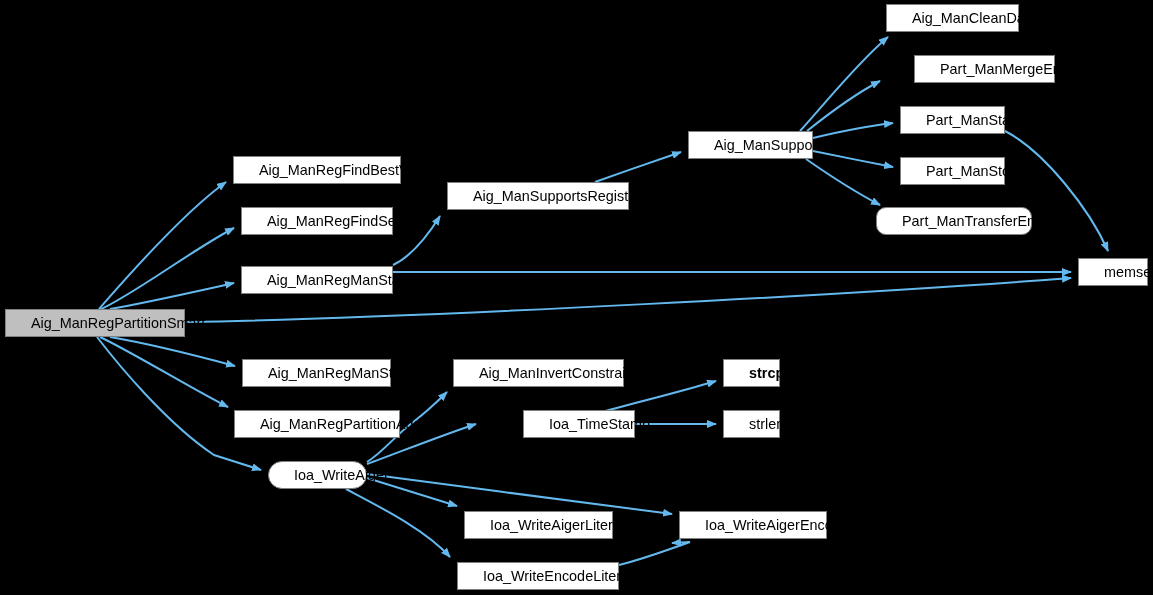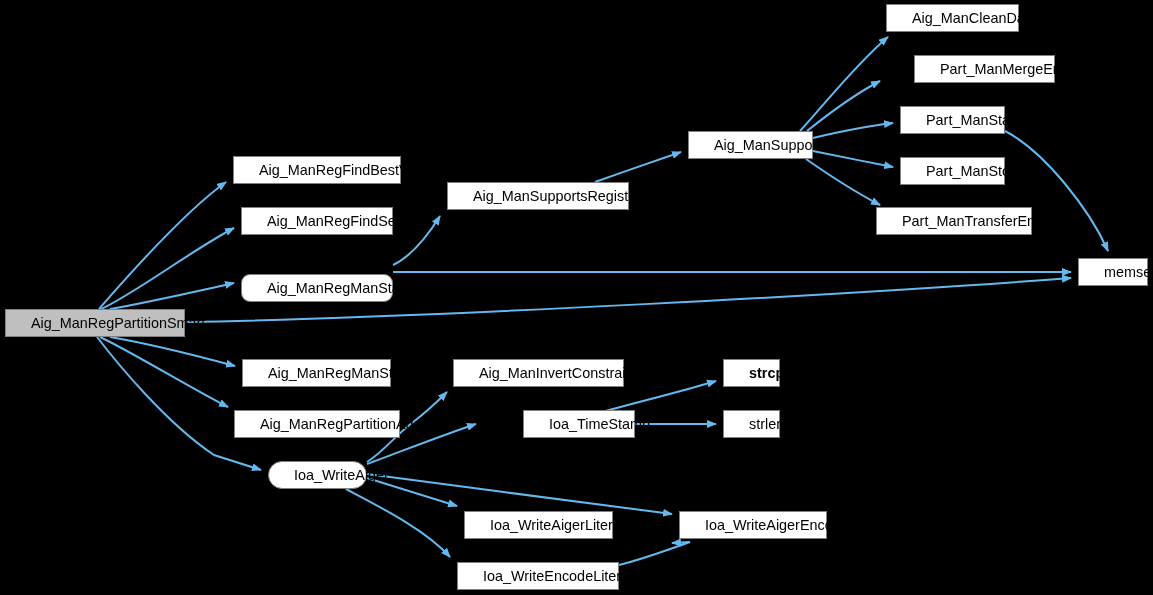--- a/index.html
+++ b/index.html
@@ -85,21 +85,21 @@
   <div id="nodes-layer">
       <div class="node root" style="left: 5px; top: 309px; width: 180px; height: 28px;">
         <span class="node-label">Aig_ManRegPartitionSmart</span>
       </div>
       <div class="node" style="left: 233px; top: 156px; width: 168px; height: 28px;">
         <span class="node-label">Aig_ManRegFindBestVar</span>
       </div>
       <div class="node" style="left: 241px; top: 207px; width: 152px; height: 28px;">
         <span class="node-label">Aig_ManRegFindSeed</span>
       </div>
-      <div class="node" style="left: 241px; top: 274px; width: 152px; height: 28px; border-radius: 9px;">
+      <div class="node" style="left: 241px; top: 266px; width: 152px; height: 28px;">
         <span class="node-label">Aig_ManRegManStart</span>
       </div>
       <div class="node" style="left: 242px; top: 359px; width: 149px; height: 28px;">
         <span class="node-label">Aig_ManRegManStop</span>
       </div>
       <div class="node" style="left: 234px; top: 410px; width: 166px; height: 28px;">
         <span class="node-label">Aig_ManRegPartitionAdd</span>
       </div>
       <div class="node" style="left: 268px; top: 461px; width: 99px; height: 28px; border-radius: 14px;">
         <span class="node-label">Ioa_WriteAiger</span>
@@ -115,21 +115,21 @@
       </div>
       <div class="node" style="left: 914px; top: 55px; width: 141px; height: 28px;">
         <span class="node-label">Part_ManMergeEntry</span>
       </div>
       <div class="node" style="left: 900px; top: 106px; width: 105px; height: 28px;">
         <span class="node-label">Part_ManStart</span>
       </div>
       <div class="node" style="left: 900px; top: 157px; width: 105px; height: 28px;">
         <span class="node-label">Part_ManStop</span>
       </div>
-      <div class="node" style="left: 876px; top: 207px; width: 156px; height: 28px;">
+      <div class="node" style="left: 876px; top: 207px; width: 156px; height: 28px; border-radius: 10px;">
         <span class="node-label">Part_ManTransferEntry</span>
       </div>
       <div class="node" style="left: 1078px; top: 258px; width: 70px; height: 28px;">
         <span class="node-label">memset</span>
       </div>
       <div class="node" style="left: 453px; top: 359px; width: 171px; height: 28px;">
         <span class="node-label">Aig_ManInvertConstraints</span>
       </div>
       <div class="node" style="left: 483px; top: 410px; width: 112px; height: 28px; margin-left: 40px;">
         <span class="node-label">Ioa_TimeStamp</span>

